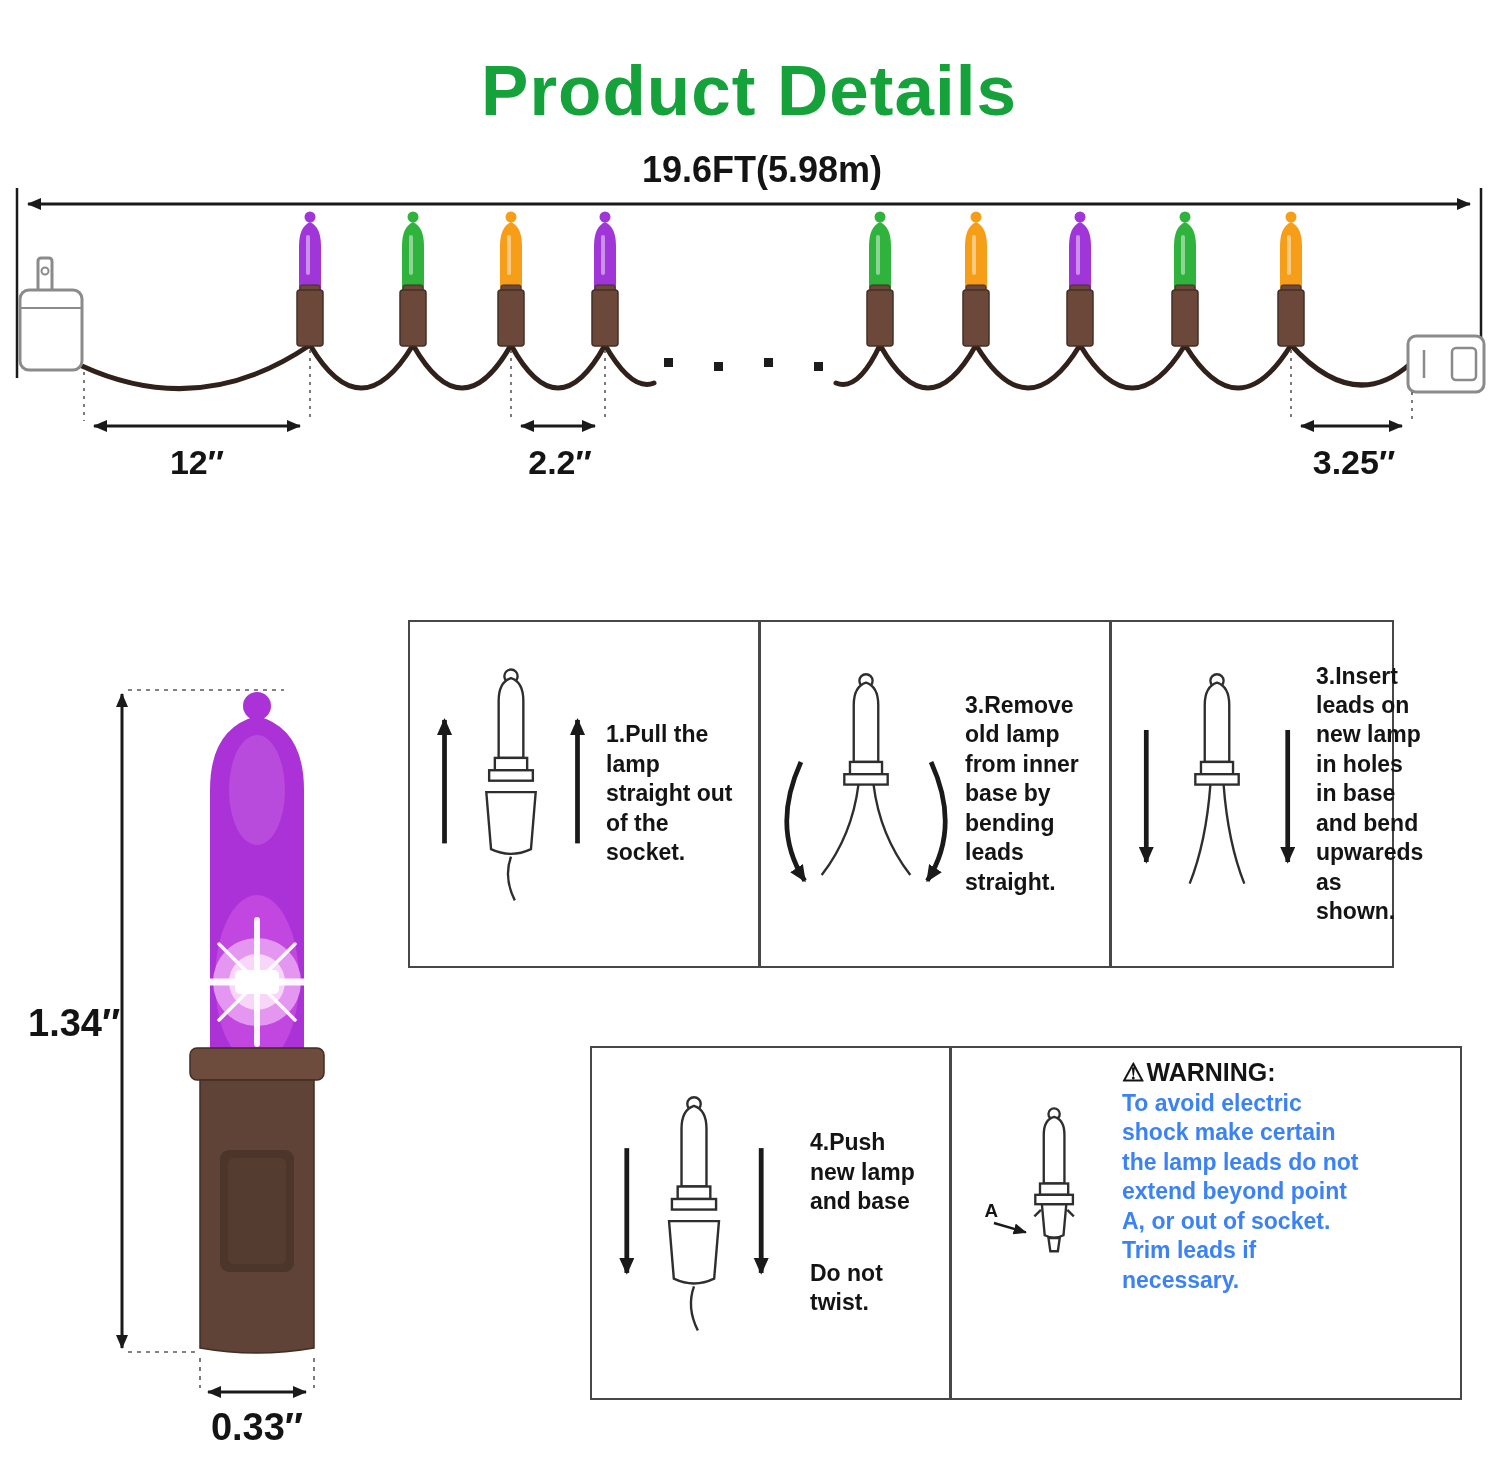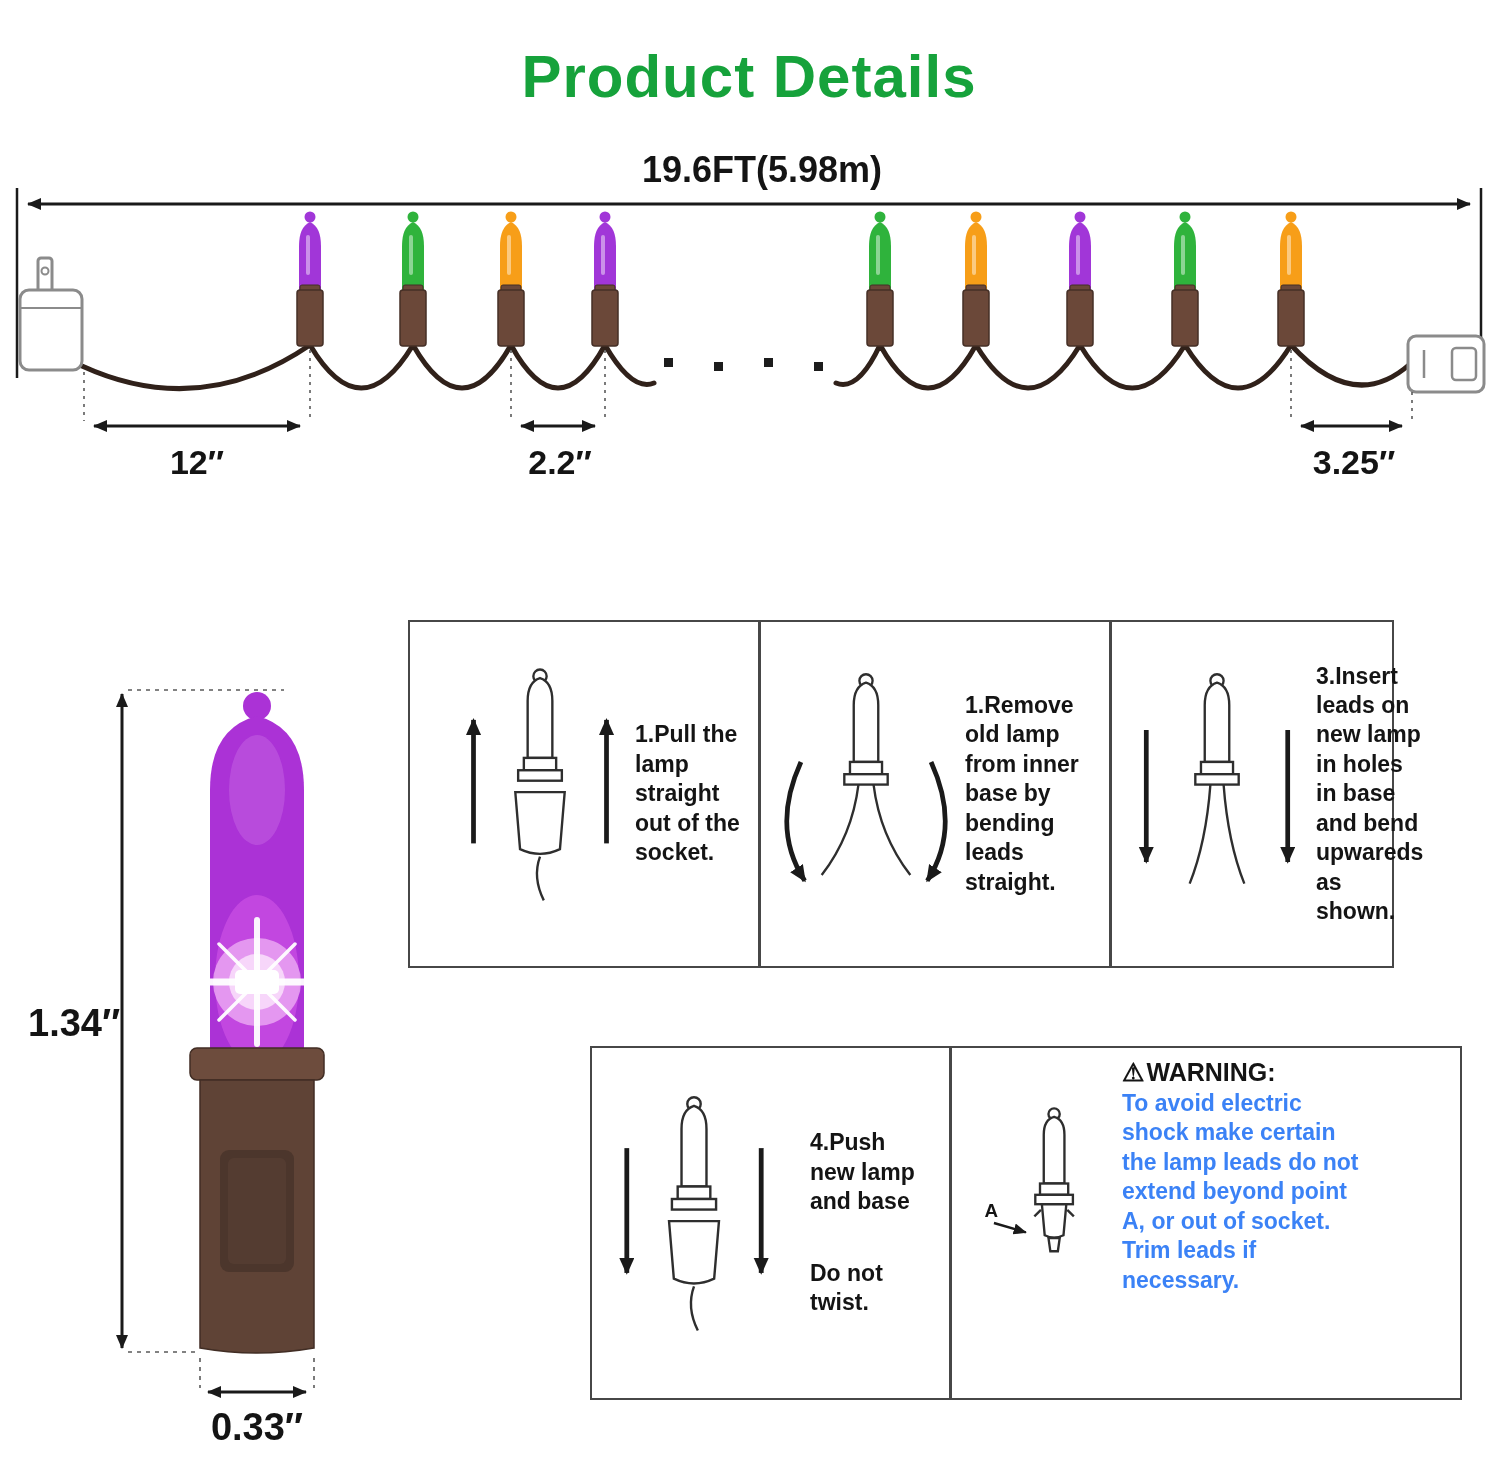--- a/index.html
+++ b/index.html
@@ -1,20 +1,20 @@
 <!DOCTYPE html>
 <html style="--title_green: #16a23b; --purple: #a136d8; --green: #2fb33c; --orange: #f79e18; --socket_brown: #6b4839; --socket_stroke: #452f26; --wire: #30211a; --big_bulb_purple: #ab32d6; --big_base_brown: #5f4336; --big_base_lip: #6d4c3d;"><head>
 <meta charset="utf-8">
 <title>Product Details</title>
 <style>
   html,body{margin:0;padding:0;background:#ffffff;}
   .page{position:relative;width:1498px;height:1458px;background:#fff;
         font-family:"Liberation Sans",sans-serif;overflow:hidden;}
   .title{position:absolute;top:2px;left:0;width:100%;text-align:center;
-         font-size:60px;font-weight:bold;letter-spacing:1px;color:var(--title_green,#16a23b);}
+         font-size:71px;font-weight:bold;letter-spacing:1px;color:var(--title_green,#16a23b);}
   .string-svg{position:absolute;left:0;top:140px;}
   .bulb-svg{position:absolute;left:22px;top:650px;}
   svg text{font-family:"Liberation Sans",sans-serif;font-weight:bold;fill:#141414;}
   .panel{position:absolute;border:2px solid #474747;background:#fff;box-sizing:border-box;
          display:flex;align-items:center;}
   .panel-art{flex:0 0 auto;padding-left:6px;}
   .panel-text{flex:1 1 auto;font-size:23px;font-weight:bold;color:#141414;
               line-height:1.28;padding-right:16px;}
   .step4-note{margin-top:42px;}
   .warn-col{flex:1 1 auto;align-self:flex-start;padding:10px 14px 0 2px;max-width:240px;}
@@ -197,21 +197,21 @@
     </g>
 
     <g stroke="#5a5a5a" stroke-width="1.6" stroke-dasharray="4 5">
       <line x1="178" y1="708" x2="178" y2="738"></line>
       <line x1="292" y1="708" x2="292" y2="738"></line>
     </g>
     <line x1="186" y1="742" x2="284" y2="742" stroke="#1a1a1a" stroke-width="3" marker-start="url(#ah)" marker-end="url(#ah)"></line>
     <text x="235" y="790" text-anchor="middle" font-size="38">0.33″</text>
   </svg>
 
-  <div class="panel" style="left:408px;top:620px;width:352px;height:348px;padding-left:29px;">
+  <div class="panel" style="left:408px;top:620px;width:352px;height:348px;">
     <svg class="panel-art" viewBox="0 0 200 320" width="190" height="312">
       <g class="la">
         <line x1="30" y1="212" x2="30" y2="82" marker-end="url(#ahB)"></line>
         <line x1="170" y1="212" x2="170" y2="82" marker-end="url(#ahB)"></line>
       </g>
       <g class="lo">
         <circle cx="100" cy="36" r="7"></circle>
         <path d="M 87,122 L 87,62 Q 87,42 100,38 Q 113,42 113,62 L 113,122 Z"></path>
         <rect x="83" y="122" width="34" height="13"></rect>
         <rect x="77" y="135" width="46" height="11"></rect>
@@ -230,21 +230,21 @@
       </g>
       <g class="lo">
         <circle cx="105" cy="40" r="7"></circle>
         <path d="M 92,126 L 92,66 Q 92,46 105,42 Q 118,46 118,66 L 118,126 Z"></path>
         <rect x="88" y="126" width="34" height="13"></rect>
         <rect x="82" y="139" width="46" height="11"></rect>
         <path d="M 97,150 C 92,190 78,220 58,246" fill="none"></path>
         <path d="M 113,150 C 118,190 132,220 152,246" fill="none"></path>
       </g>
     </svg>
-    <div class="panel-text">1.Remove old lamp from inner base by bending leads straight.</div>
+    <div class="panel-text">3.Remove old lamp from inner base by bending leads straight.</div>
   </div>
 
   <div class="panel" style="left:1110px;top:620px;width:284px;height:348px;">
     <svg class="panel-art" viewBox="0 0 210 320" width="198" height="302">
       <g class="la">
         <line x1="30" y1="92" x2="30" y2="232" marker-end="url(#ahB)"></line>
         <line x1="180" y1="92" x2="180" y2="232" marker-end="url(#ahB)"></line>
       </g>
       <g class="lo">
         <circle cx="105" cy="40" r="7"></circle>

